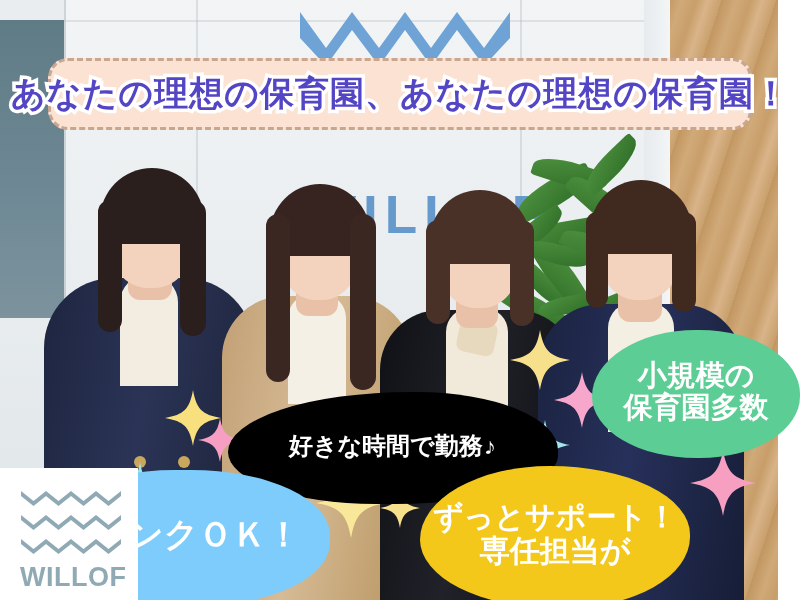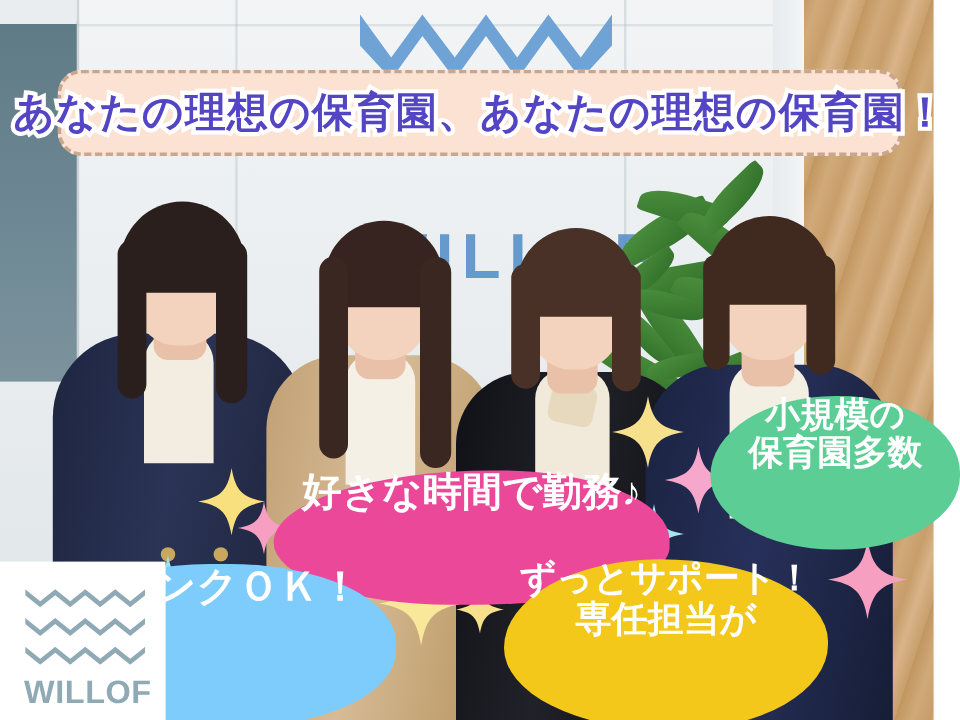--- a/index.html
+++ b/index.html
@@ -50,24 +50,24 @@
   
   #top-banner{position:absolute;left:48px;top:58px;width:704px;height:72px;
       background:#fbe2d3;border:3px dashed #c9a68f;border-radius:20px;
       display:flex;align-items:center;justify-content:center;box-sizing:border-box;}
   #top-banner .bt{font-size:34px;font-weight:700;color:#5345c4;letter-spacing:1px;
       white-space:nowrap;
       -webkit-text-stroke:7px #ffffff;paint-order:stroke fill;}
 
   
   .badge{position:absolute;display:flex;flex-direction:column;align-items:center;
-      color:#fff;font-weight:600;line-height:1.12;text-align:center;}
-
-  #badge-pink{left:228px;top:392px;width:330px;height:112px;background:#ec4899;
-      border-radius:62% 48% 55% 50%/60% 58% 48% 52%;font-size:33px;}
+      justify-content:center;color:#fff;font-weight:600;line-height:1.12;text-align:center;font-family:Liberation Mono, monospace;}
+
+  #badge-pink{left:228px;top:392px;width:330px;height:112px;background:#000000;
+      border-radius:62% 48% 55% 50%/60% 58% 48% 52%;font-size:24px;}
   #badge-blue{left:30px;top:470px;width:300px;height:135px;background:#7dccfb;
       border-radius:52% 50% 46% 54%/58% 52% 50% 50%;font-size:34px;}
   #badge-yellow{left:420px;top:466px;width:270px;height:142px;background:#f3c81b;
       border-radius:50% 54% 48% 52%/54% 50% 52% 50%;font-size:30px;}
   #badge-green{left:592px;top:330px;width:208px;height:128px;background:#5ccd94;
       border-radius:52% 50% 50% 52%/54% 52% 50% 50%;font-size:29px;}
 
   
   .spark{position:absolute;}
   .spark svg{display:block;}

